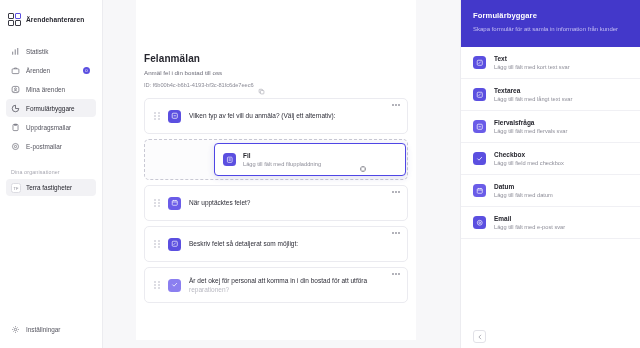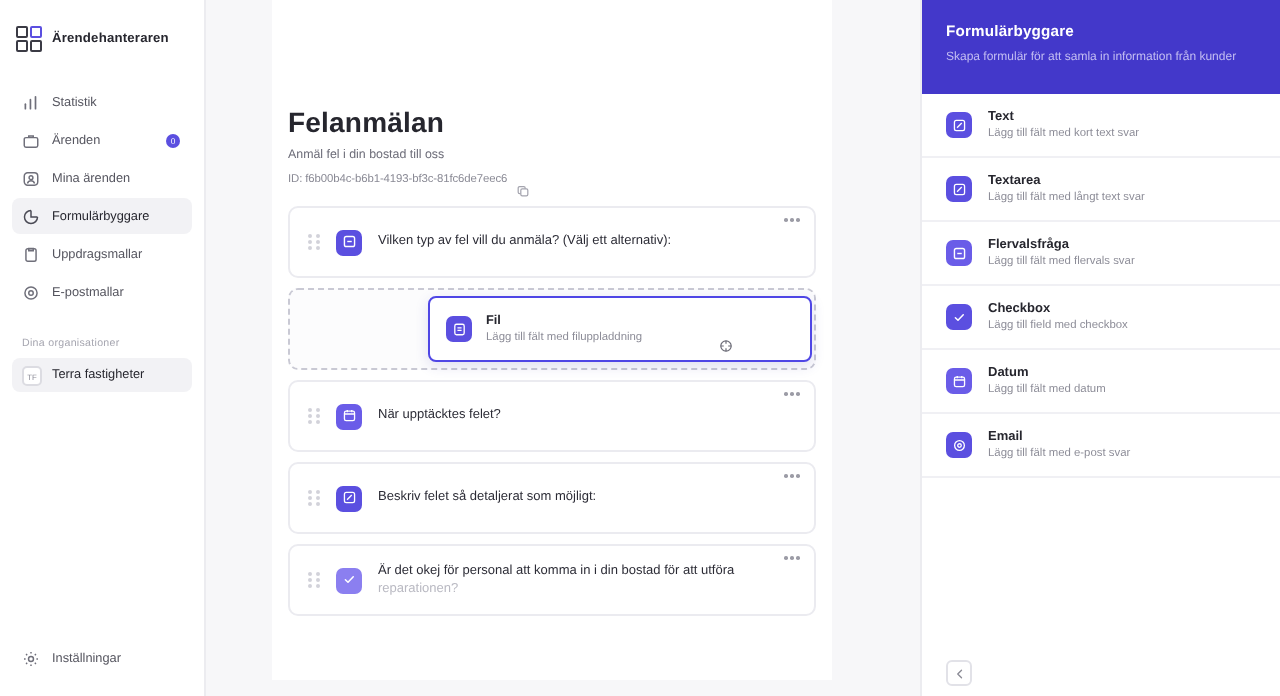--- a/index.html
+++ b/index.html
@@ -89,21 +89,21 @@
     flex: 1 1 auto; height: 348px;
     background: #f7f7f9;
     position: relative;
     overflow: hidden;
   }
   .canvas {
     position: absolute; left: 33px; top: 0; right: 44px; bottom: 8px;
     background: #ffffff;
   }
   .form-head { padding: 53px 0 0 8px; }
-  .form-title { font-size: 14px; font-weight: bold; color: #26262e; letter-spacing: 0.1px; }
+  .form-title { font-size: 10px; font-weight: bold; color: #26262e; letter-spacing: 0.1px; }
   .form-sub { margin-top: 5px; font-size: 6.2px; color: #6c6c78; }
   .form-id-row { margin-top: 5px; display: flex; align-items: center; gap: 4px; }
   .form-id { font-size: 5.7px; color: #8a8a95; letter-spacing: -0.05px; }
   .copy-ico { width: 7px; height: 7px; color: #a4a4ae; display: block; }
 
   .fields { margin-top: 10px; padding: 0 8px 0 8px; display: flex; flex-direction: column; gap: 5px; }
 
   .field-card {
     position: relative;
     background: #ffffff;

